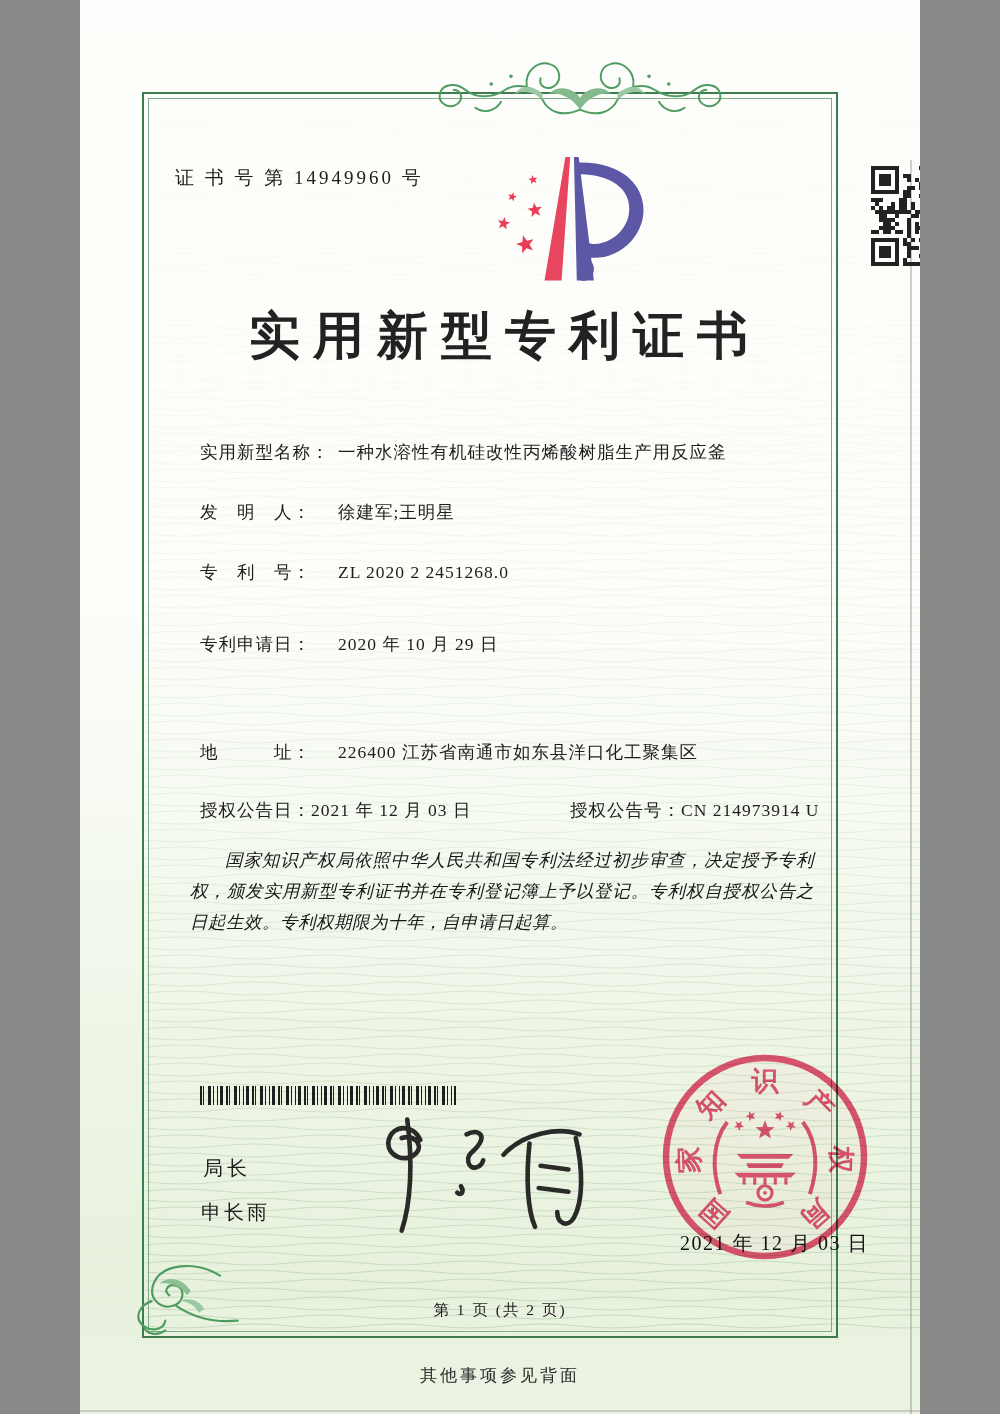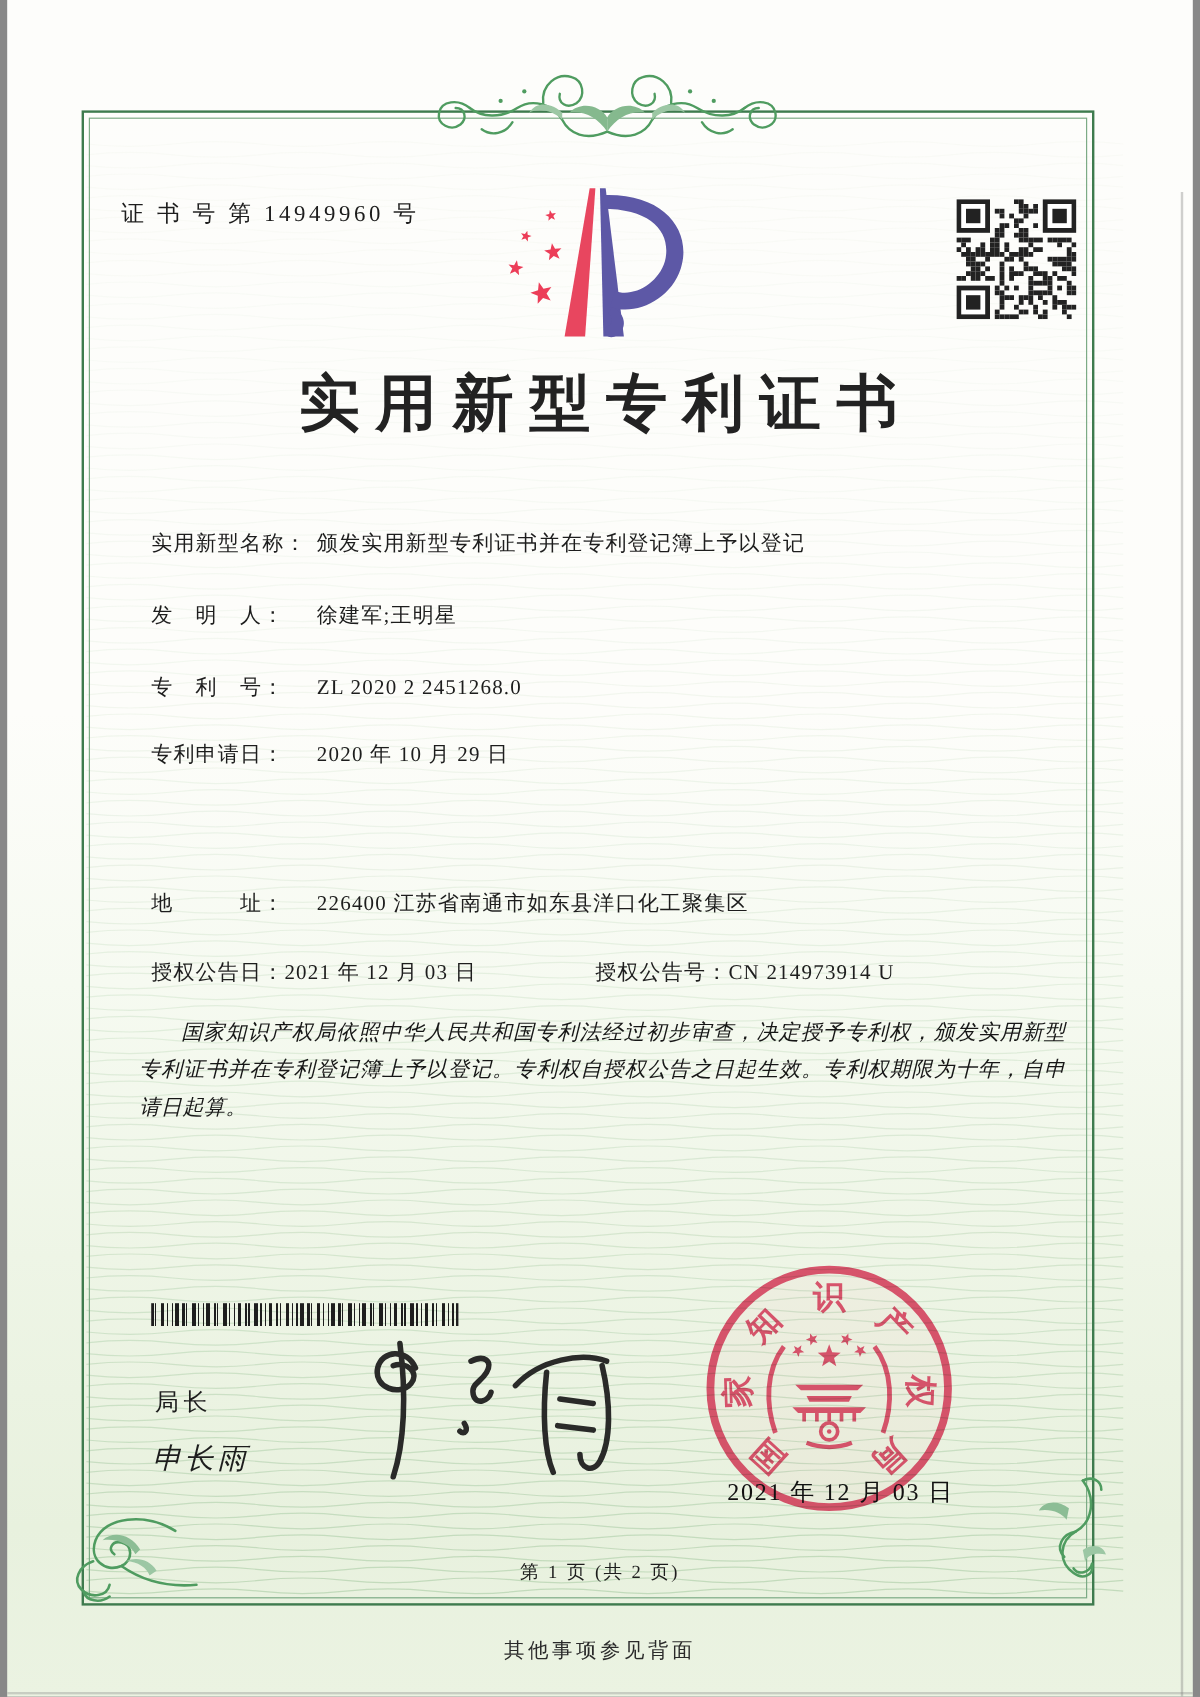--- a/index.html
+++ b/index.html
@@ -1,38 +1,38 @@
 <!DOCTYPE html>
 <html><head>
 <meta charset="utf-8">
 <style>
   html,body{margin:0;padding:0;background:#888;}
   .page{
-    position:relative;width:988px;height:1414px;margin:0 auto;overflow:hidden;
+    position:relative;width:840px;height:1414px;margin:0 auto;overflow:hidden;
     background:linear-gradient(180deg,#fdfdfb 0%,#fdfdfa 42%,#f6faf1 58%,#eef5e6 74%,#e8f1de 90%,#ebf3e2 100%);
     font-family:"Liberation Serif","DejaVu Serif",serif;color:#1d1d1d;
   }
   .scan-edge-r{position:absolute;right:8px;top:160px;bottom:0;width:2px;background:rgba(120,120,120,.35);}
   .scan-edge-b{position:absolute;left:0;right:0;bottom:2px;height:2px;background:rgba(120,120,120,.3);}
   .abs{position:absolute;}
   
   .frame{position:absolute;left:62px;top:92px;right:82px;bottom:76px;border:2.5px solid #3e7b4e;z-index:2;pointer-events:none;}
   .frame-inner{position:absolute;left:4px;top:4px;right:4px;bottom:4px;border:1px solid #7cab85;}
   
   .cert-number{left:95px;top:165px;font-size:19px;letter-spacing:3px;z-index:4;}
   .title{left:0;right:0;top:302px;text-align:center;font-size:51px;font-weight:700;letter-spacing:13px;z-index:4;color:#222;margin-left:10px;}
   .fr{left:120px;right:95px;font-size:17.5px;letter-spacing:1px;z-index:4;white-space:nowrap;}
   .f-label{display:inline-block;min-width:138px;}
   .pair2{position:absolute;left:370px;top:0;}
   .body-text{left:110px;right:106px;top:845px;z-index:4;font-style:italic;}
   .body-text p{margin:0;text-indent:2em;font-size:17.5px;line-height:31px;text-align:justify;letter-spacing:.5px;color:#161616;}
   .barcode{left:120px;top:1086px;width:256px;height:19px;z-index:4;
     background:repeating-linear-gradient(90deg,#1e1e1e 0 2px,transparent 2px 3px,#1e1e1e 3px 4px,transparent 4px 8px,#1e1e1e 8px 11px,transparent 11px 13px,#1e1e1e 13px 14px,transparent 14px 17px,#1e1e1e 17px 18px,transparent 18px 20px,#1e1e1e 20px 23px,transparent 23px 26px);}
   .official-title{left:123px;top:1155px;font-size:20px;letter-spacing:4px;z-index:4;}
-  .official-name{left:121px;top:1199px;font-size:24px;letter-spacing:3px;z-index:4;font-style:italic;}
+  .official-name{left:121px;top:1199px;font-size:20px;letter-spacing:3px;z-index:4;}
   .signature{left:268px;top:1106px;z-index:4;}
   .seal{left:575px;top:1047px;z-index:5;mix-blend-mode:multiply;opacity:.92;}
   .seal-date{left:600px;top:1230px;font-size:20px;letter-spacing:1.5px;z-index:6;color:#111;}
   .page-info{left:0;right:0;top:1300px;text-align:center;font-size:15.5px;letter-spacing:2px;z-index:4;}
   .back-note{left:0;right:0;top:1364px;text-align:center;font-size:17px;letter-spacing:3px;z-index:4;color:#2a2a2a;}
   .orn{z-index:3;pointer-events:none;}
   #waves{position:absolute;left:0;top:0;z-index:1;pointer-events:none;}
 </style>
 </head>
 <body>
@@ -442,29 +442,29 @@
       <rect x="76" y="4" width="20" height="20" fill="#fff"></rect>
       <rect x="80" y="8" width="12" height="12" fill="#222"></rect>
       <rect x="0" y="72" width="28" height="28" fill="#222"></rect>
       <rect x="4" y="76" width="20" height="20" fill="#fff"></rect>
       <rect x="8" y="80" width="12" height="12" fill="#222"></rect>
     </svg>
 
   <div class="abs title">实用新型专利证书</div>
 
   <div class="abs fr" style="top:440px">
-    <span class="f-label">实用新型名称：</span><span>颁发实用新型专利证书并在专利登记簿上予以登记</span>
+    <span class="f-label">实用新型名称：</span><span>一种水溶性有机硅改性丙烯酸树脂生产用反应釜</span>
   </div>
   <div class="abs fr" style="top:500px">
     <span class="f-label">发　明　人：</span><span>徐建军;王明星</span>
   </div>
   <div class="abs fr" style="top:560px">
     <span class="f-label">专　利　号：</span><span>ZL 2020 2 2451268.0</span>
   </div>
-  <div class="abs fr" style="top:616px">
+  <div class="abs fr" style="top:632px">
     <span class="f-label">专利申请日：</span><span>2020 年 10 月 29 日</span>
   </div>
   <div class="abs fr" style="top:740px">
     <span class="f-label">地　　　址：</span><span>226400 江苏省南通市如东县洋口化工聚集区</span>
   </div>
   <div class="abs fr" style="top:798px">
     <span>授权公告日：</span><span>2021 年 12 月 03 日</span>
     <span class="pair2"><span>授权公告号：</span><span>CN 214973914 U</span></span>
   </div>
 

